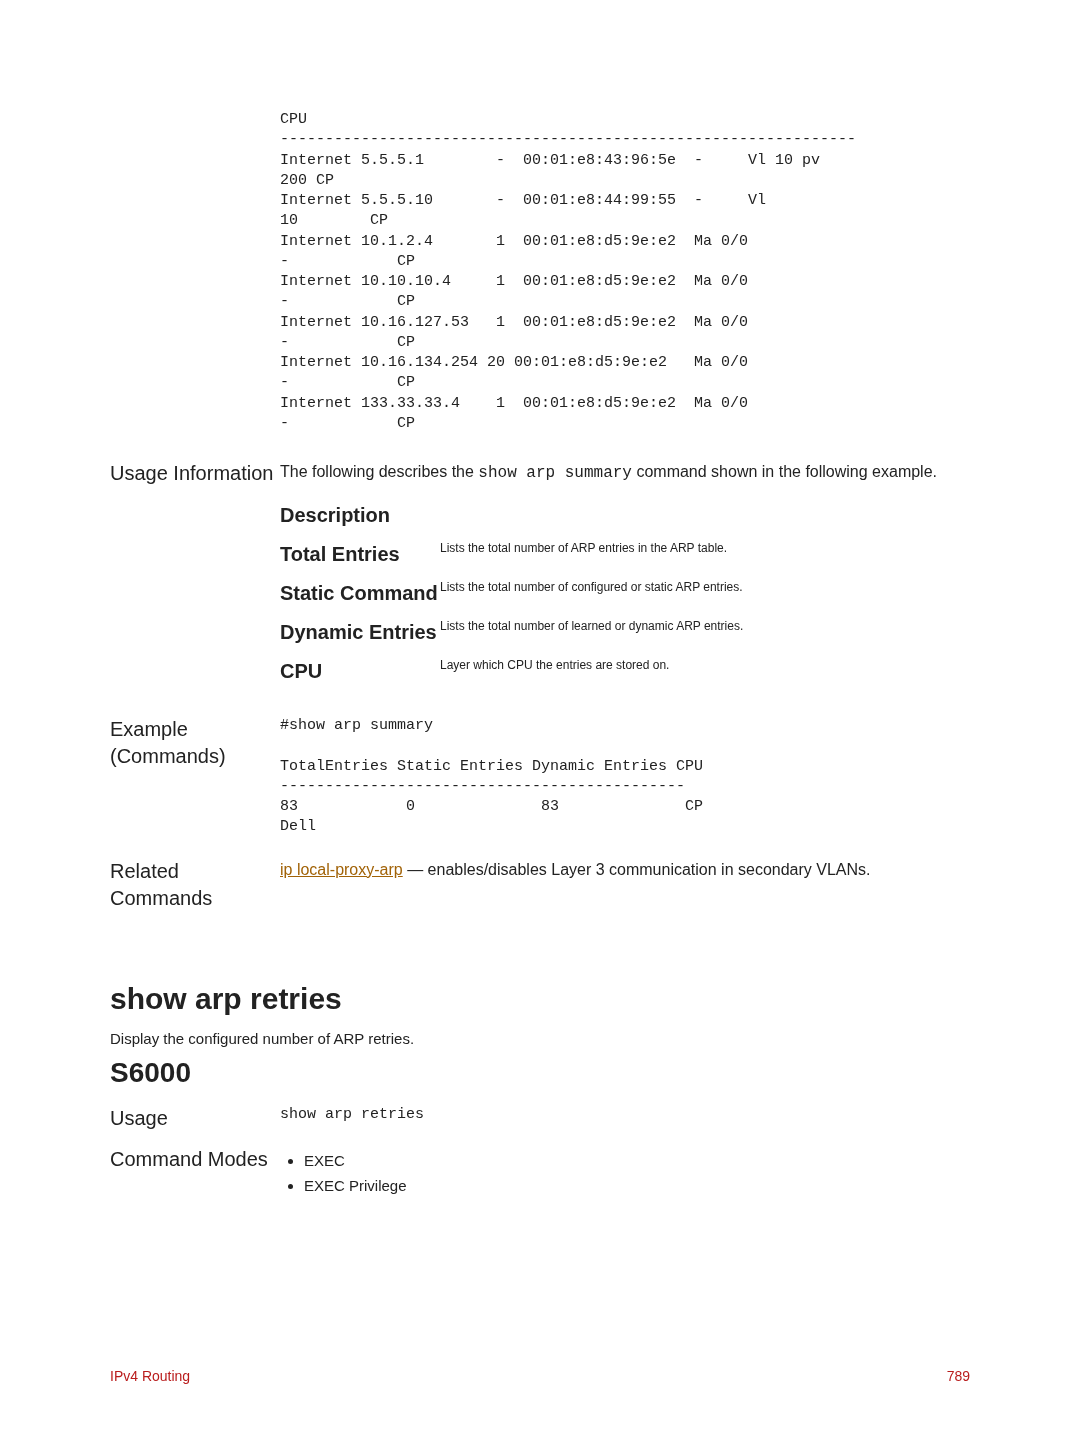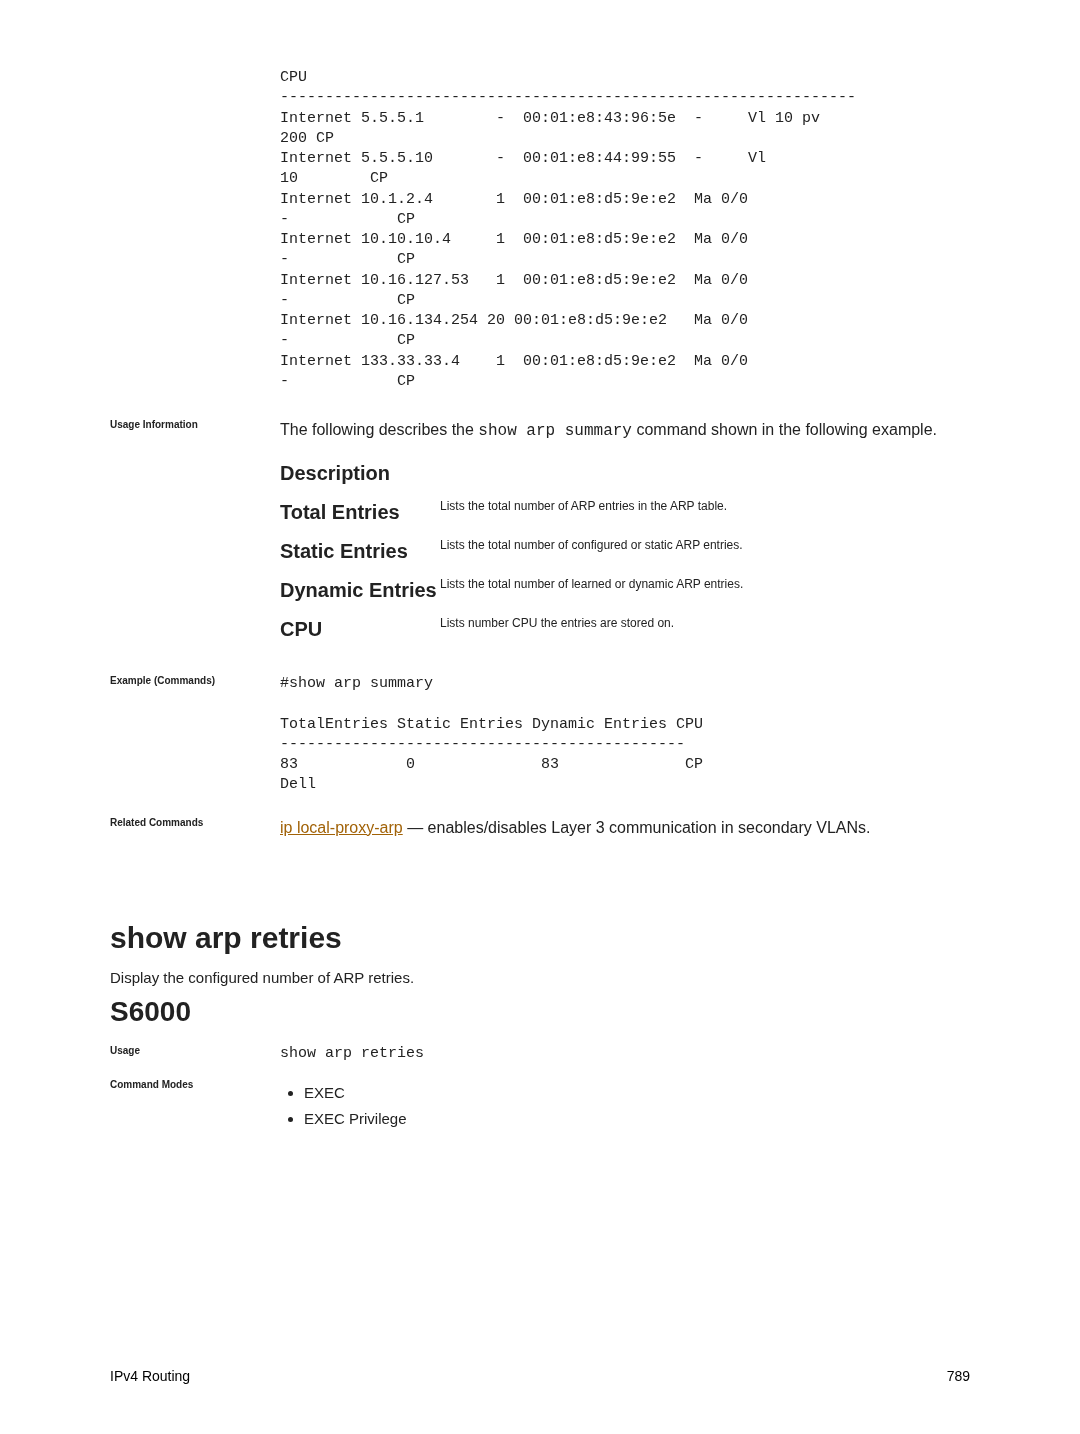--- a/index.html
+++ b/index.html
@@ -4,33 +4,33 @@
 <style>
   html, body {
     margin: 0;
     padding: 0;
     width: 1080px;
     background: #fff;
     font-family: Arial, Helvetica, sans-serif;
     color: #222;
   }
   .page {
-    padding: 68px 110px 60px 110px;
+    padding: 110px 110px 60px 110px;
     box-sizing: border-box;
     min-height: 1434px;
     position: relative;
   }
   .row {
     display: flex;
   }
   .label-col {
     width: 170px;
     flex: 0 0 170px;
-    font-weight: 700;
-    font-size: 10px;
+    font-weight: 400;
+    font-size: 20px;
     line-height: 1.35;
   }
   .content-col {
     flex: 1;
     font-size: 16px;
     line-height: 1.45;
   }
   pre.mono {
     font-family: "Courier New", Courier, monospace;
     font-size: 15px;
@@ -86,21 +86,21 @@
     margin-bottom: 4px;
   }
   .footer {
     position: absolute;
     bottom: 50px;
     left: 110px;
     right: 110px;
     display: flex;
     justify-content: space-between;
     font-size: 14px;
-    color: #000000;
+    color: #b91c1c;
   }
 </style>
 </head>
 <body>
 
 <div class="page">
 
   <div class="row">
     <div class="label-col"></div>
     <div class="content-col">
@@ -134,30 +134,30 @@
         <div class="desc-row">
           <div class="desc-term header">Description</div>
           <div class="desc-def"></div>
         </div>
         <div id="desc-rows">
             <div class="desc-row">
               <div class="desc-term">Total Entries</div>
               <div class="desc-def">Lists the total number of ARP entries in the ARP table.</div>
             </div>
             <div class="desc-row">
-              <div class="desc-term">Static Entries</div>
+              <div class="desc-term">Static Command</div>
               <div class="desc-def">Lists the total number of configured or static ARP entries.</div>
             </div>
             <div class="desc-row">
               <div class="desc-term">Dynamic Entries</div>
               <div class="desc-def">Lists the total number of learned or dynamic ARP entries.</div>
             </div>
             <div class="desc-row">
               <div class="desc-term">CPU</div>
-              <div class="desc-def">Lists number CPU the entries are stored on.</div>
+              <div class="desc-def">Layer which CPU the entries are stored on.</div>
             </div>
           </div>
       </div>
     </div>
   </div>
 
   <div class="row" style="margin-top:20px;">
     <div class="label-col">Example (Commands)</div>
     <div class="content-col">
       <pre class="mono" id="example-lines">#show arp summary

